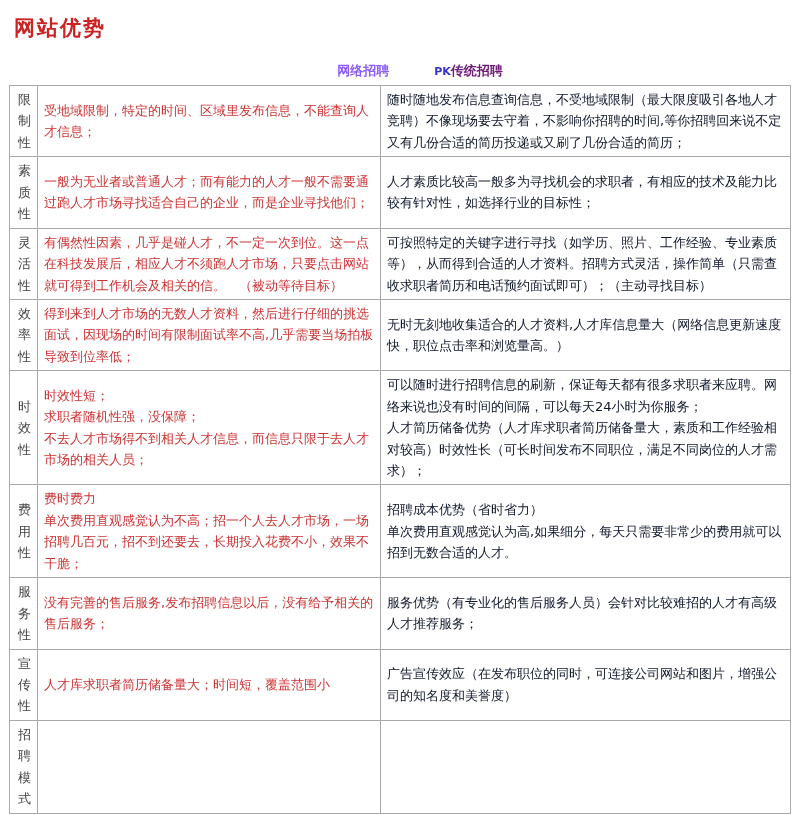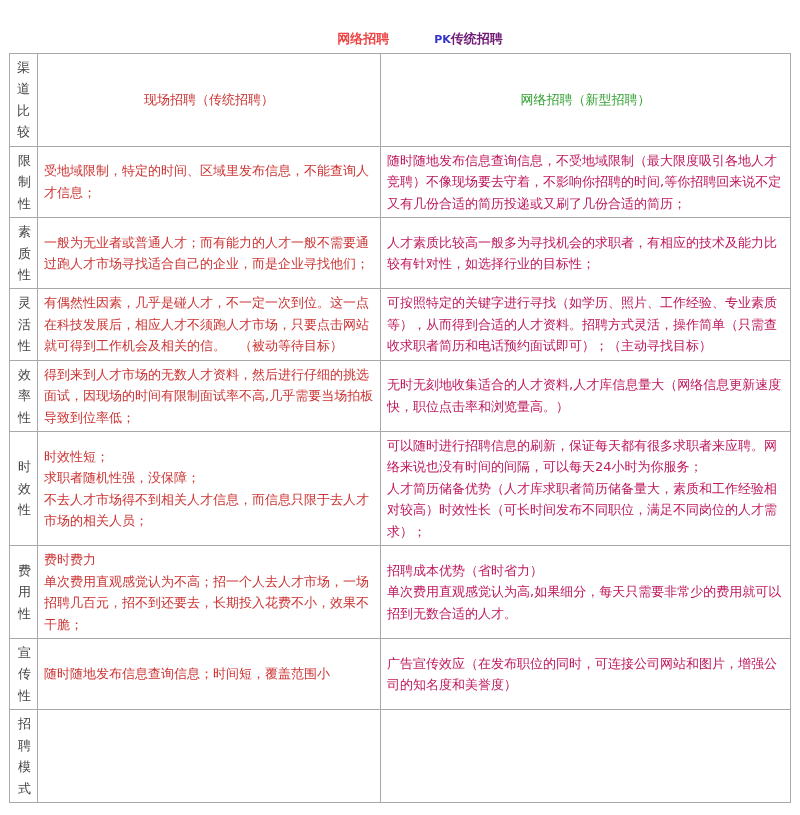--- a/index.html
+++ b/index.html
@@ -1,54 +1,50 @@
 <!DOCTYPE html>
 <html><head>
 <meta charset="utf-8">
 <style>
   html,body{margin:0;padding:0;background:#fff;}
   body{width:800px;font-family:"DejaVu Sans",sans-serif;}
   .page{width:800px;min-height:815px;box-sizing:border-box;padding-top:10px;}
   .page-title{color:#cc2222;font-size:21px;font-weight:bold;margin:4px 0 0 14px;letter-spacing:2px;}
   .subtitle{text-align:center;font-weight:bold;font-size:13px;margin:20px 0 5px 0;}
-  .subtitle .seg-green{color:#ef4444;margin-left:40px;}
+  .subtitle .seg-green{color:#8b5cf6;margin-left:40px;}
   .subtitle .seg-blue{color:#3333cc;font-size:11px;padding-left:45px;}
   .subtitle .seg-red{color:#701a75;}
   table.compare{border-collapse:collapse;table-layout:fixed;width:782px;margin:0 auto;}
   table.compare td{border:1px solid #a8a8a8;font-size:13px;line-height:1.65;padding:3px 6px;vertical-align:middle;box-sizing:border-box;}
   td.label-cell{width:28px;color:#444444;text-align:right;word-break:break-all;padding:3px 7px;line-height:1.8;}
   td.traditional-cell{width:343px;color:#cc3333;}
-  td.online-cell{color:#be185d;}
+  td.online-cell{color:#0f172a;}
   tr.header-row td{height:88px;text-align:center;}
   tr.header-row td.traditional-cell{color:#cc3333;}
   tr.header-row td.online-cell{color:#33a033;}
   .cell-para{margin:0;}
   b{font-weight:normal;}
 </style>
 </head>
 <body>
 
 <div class="page">
+  <h1 class="page-title">网站优势</h1>
 
   <div class="subtitle">
     <span class="seg-green">网络招聘</span><span class="seg-blue">PK</span><span class="seg-red">传统招聘</span>
   </div>
 
   <table class="compare">
     <colgroup>
       <col style="width:28px">
         <col style="width:343px">
         <col>
     </colgroup>
     <tbody>
-      <tr class="header-row">
-        <td class="label-cell">渠道比较</td>
-        <td class="traditional-cell">现场招聘（传统招聘）</td>
-        <td class="online-cell">网络招聘（新型招聘）</td>
-      </tr>
     <tr>
           <td class="label-cell">限制性</td>
           <td class="traditional-cell">
             <div class="cell-para"><b>受地域限制</b><span>，特定的时间、区域里发布信息，不能查询人才信息；</span></div>
           </td>
           <td class="online-cell">
             <div class="cell-para"><span>随时随地发布信息查询信息，不受地域限制（最大限度吸引各地人才竞聘）不像现场要去守着，不影响你招聘的时间,等你招聘回来说不定又有几份合适的简历投递或又刷了几份合适的简历；</span></div>
           </td>
         </tr>
         <tr>
@@ -95,23 +91,32 @@
           <td class="traditional-cell">
             <div class="cell-para"><b>费时费力</b></div>
             <div class="cell-para"><span>单次费用直观感觉认为不高；招一个人去人才市场，一场招聘几百元，招不到还要去，长期投入花费不小，效果不干脆；</span></div>
           </td>
           <td class="online-cell">
             <div class="cell-para"><span>招聘成本优势（省时省力）</span></div>
             <div class="cell-para"><span>单次费用直观感觉认为高,如果细分，每天只需要非常少的费用就可以招到无数合适的人才。</span></div>
           </td>
         </tr>
         <tr>
+          <td class="label-cell">服务性</td>
+          <td class="traditional-cell">
+            <div class="cell-para"><span>没有完善的售后服务,发布招聘信息以后，没有给予相关的售后服务；</span></div>
+          </td>
+          <td class="online-cell">
+            <div class="cell-para"><span>服务优势（有专业化的售后服务人员）会针对比较难招的人才有高级人才推荐服务；</span></div>
+          </td>
+        </tr>
+        <tr>
           <td class="label-cell">宣传性</td>
           <td class="traditional-cell">
-            <div class="cell-para"><span>随时随地发布信息查询信息；时间短，覆盖范围小</span></div>
+            <div class="cell-para"><span>人才库求职者简历储备量大；时间短，覆盖范围小</span></div>
           </td>
           <td class="online-cell">
             <div class="cell-para"><span>广告宣传效应（在发布职位的同时，可连接公司网站和图片，增强公司的知名度和美誉度）</span></div>
           </td>
         </tr>
         <tr>
           <td class="label-cell">招聘模式</td>
           <td class="traditional-cell"></td>
           <td class="online-cell"></td>
         </tr>

